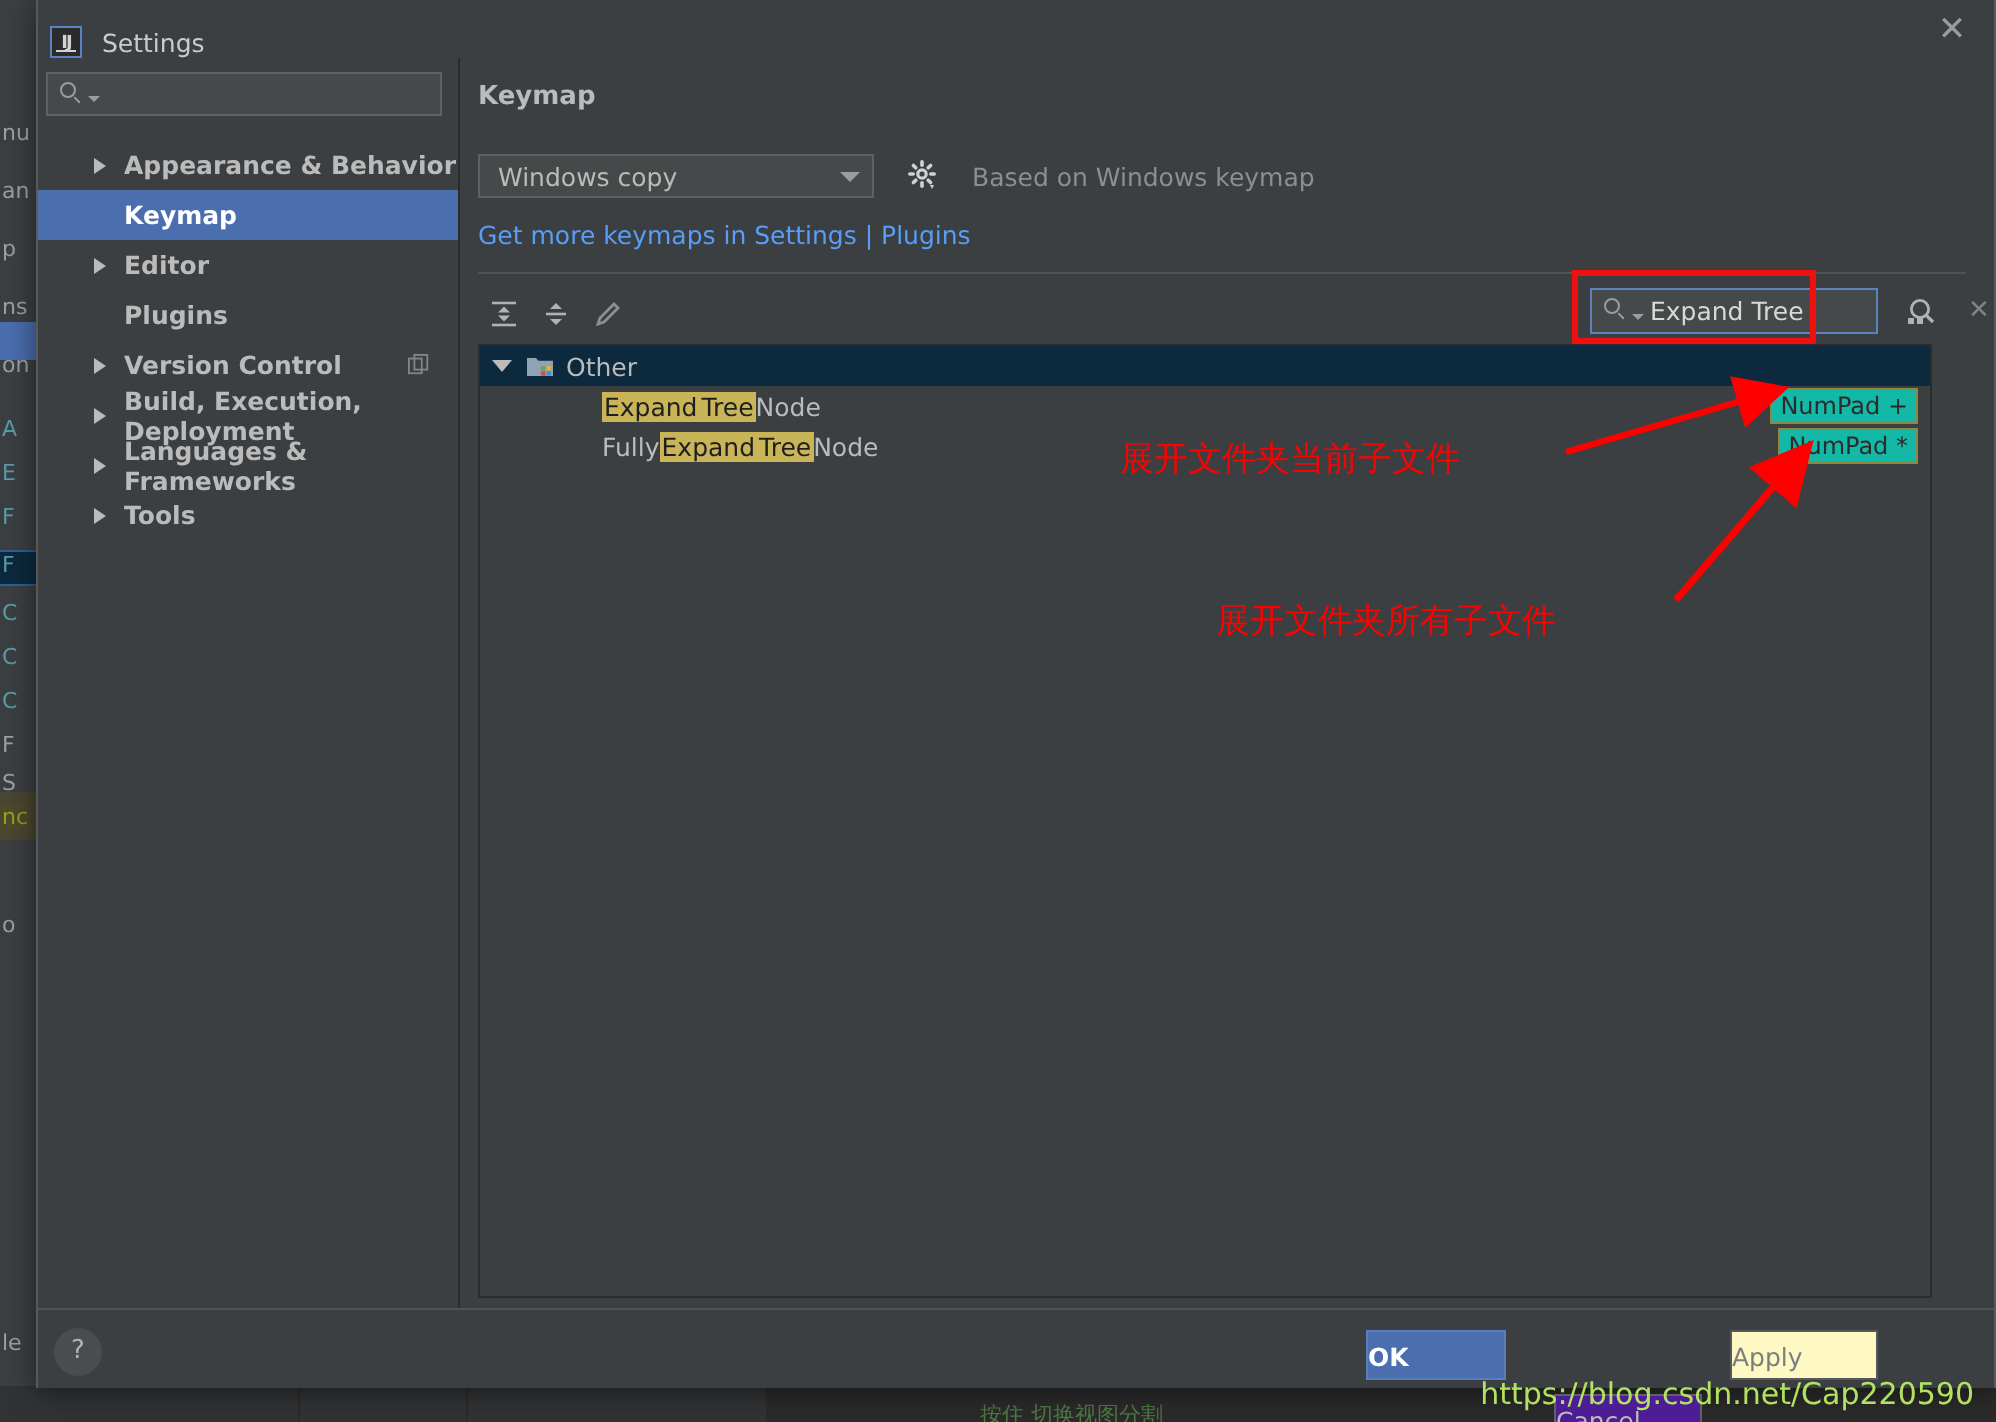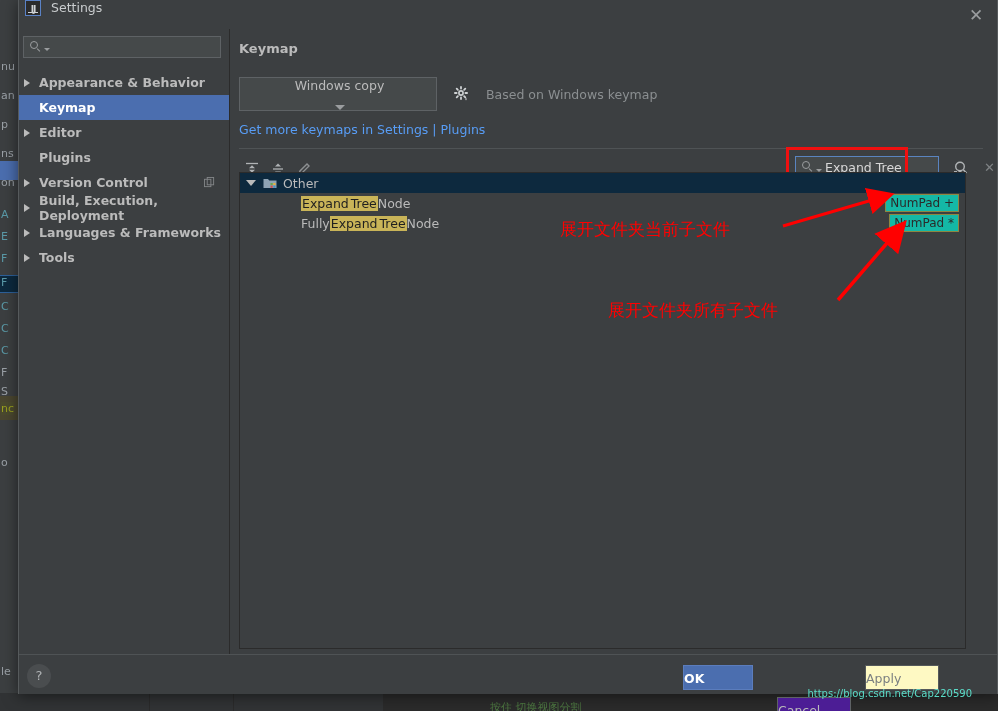--- a/index.html
+++ b/index.html
@@ -97,21 +97,21 @@
     box-sizing: border-box;
     box-shadow: 0 2px 14px rgba(0,0,0,0.5);
   }
 
   
   #dialog-titlebar {
     position: relative;
     height: 29px;
     background: #3c3f41;
     display: flex;
-    align-items: flex-start;
+    align-items: flex-end;
     padding-left: 6px;
   }
   #app-logo {
     width: 16px; height: 16px;
     border: 1px solid #5a82c6;
     background: #2b2b2b;
     color: #cfd2d4;
     font-size: 9px;
     font-weight: bold;
     line-height: 16px;
@@ -209,21 +209,21 @@
     font-size: 12px;
     font-family: inherit;
     flex: 1;
     padding: 0 4px;
   }
 
   .nav-item {
     height: 25px;
     display: flex;
     align-items: center;
-    padding-left: 5px;
+    padding-left: 28px;
     font-size: 12.5px;
     color: #bbbbbb;
     font-weight: bold;
     cursor: default;
     position: relative;
   }
   .nav-item.selected {
     background: #4b6eaf;
     color: #ffffff;
   }
@@ -259,31 +259,30 @@
     font-weight: bold;
     color: #bbbbbb;
   }
   #keymap-controls {
     margin-top: 21px;
     display: flex;
     align-items: center;
   }
   #keymap-select {
     width: 198px;
-    height: 34px;
+    height: 22px;
     background: #45494a;
     border: 1px solid #5e6265;
     box-sizing: border-box;
     display: flex;
     align-items: center;
     padding: 0 6px 0 9px;
     color: #bbbbbb;
     font-size: 12.5px;
     cursor: pointer;
-    flex-direction: column;
   }
   #keymap-select-label { flex: 1; }
   .select-caret {
     width: 0; height: 0;
     border-left: 5px solid transparent;
     border-right: 5px solid transparent;
     border-top: 5.5px solid #9a9d9f;
   }
   #keymap-gear {
     margin-left: 17px;
@@ -488,23 +487,23 @@
   #apply-button {
     right: 58px;
     width: 74px;
     background: #fef9c3;
     border: 1px solid #55595b;
     color: #7b7f81;
   }
 
   #watermark {
     position: absolute;
-    right: 26px; top: 688px;
-    font-size: 10px;
-    color: #5eead4;
+    right: 11px; top: 688px;
+    font-size: 15px;
+    color: #bef264;
     opacity: 0.92;
     white-space: nowrap;
     font-family: "DejaVu Sans", sans-serif;
   }
 </style>
 </head>
 <body>
 
 <div id="ide-backdrop"></div>
 

